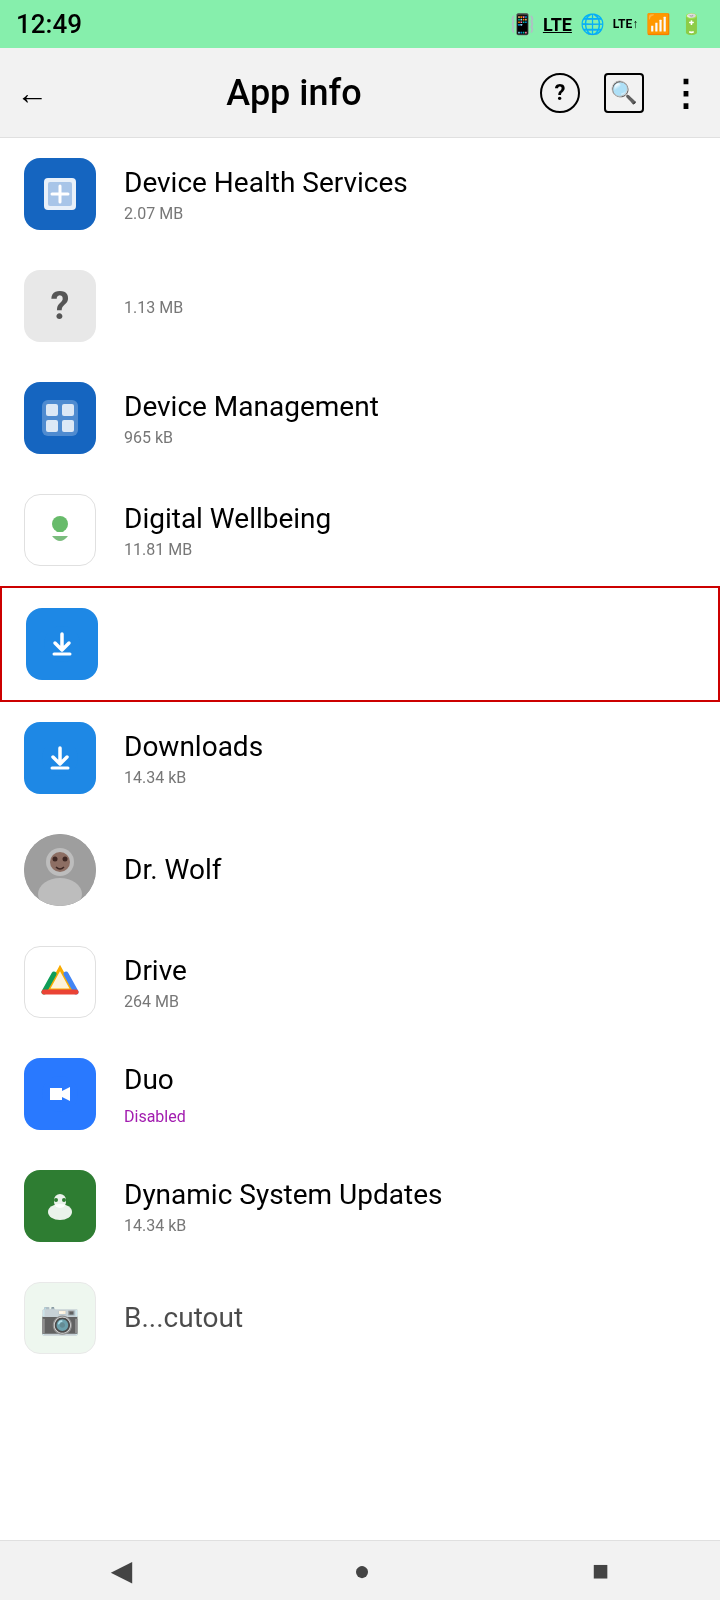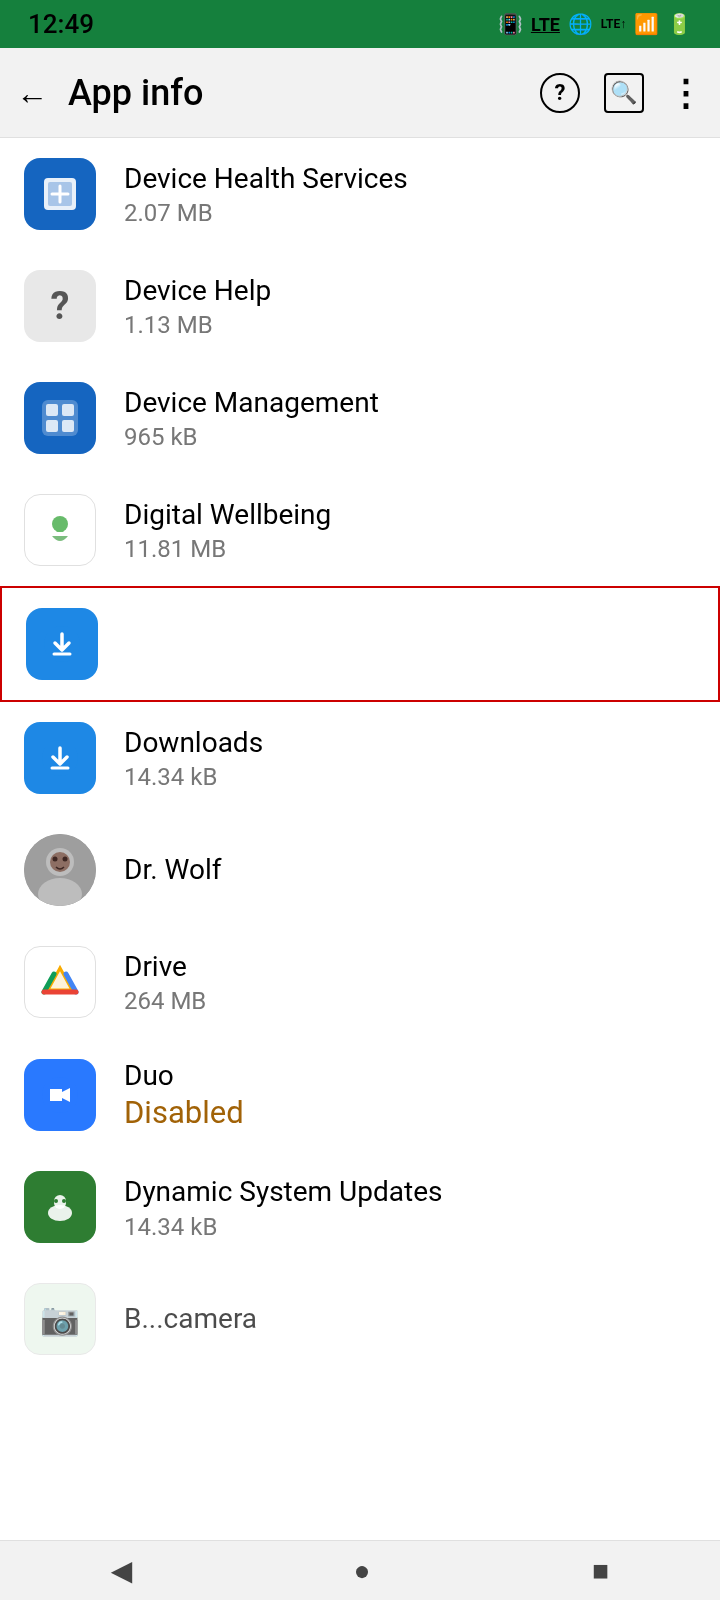--- a/index.html
+++ b/index.html
@@ -8,25 +8,25 @@
       height: 1600px;
       background: #fff;
       font-family: 'Roboto', Arial, sans-serif;
       overflow: hidden;
       position: relative;
     }
 
     
     .status-bar {
       height: 48px;
-      background: #15803d;
+      background: #86efac;
       display: flex;
       align-items: center;
       justify-content: space-between;
-      padding: 0 28px;
+      padding: 0 16px;
     }
     .status-time {
       font-size: 26px;
       font-weight: 500;
       color: #000;
     }
     .status-icons {
       display: flex;
       align-items: center;
       gap: 8px;
@@ -47,20 +47,21 @@
     .app-bar-back {
       font-size: 32px;
       cursor: pointer;
       color: #000;
     }
     .app-bar-title {
       font-size: 36px;
       font-weight: 500;
       color: #000;
       flex: 1;
+      text-align: center;
     }
     .app-bar-actions {
       display: flex;
       align-items: center;
       gap: 24px;
     }
     .app-bar-icon {
       font-size: 30px;
       color: #000;
       cursor: pointer;
@@ -98,28 +99,28 @@
     .app-info {
       flex: 1;
     }
     .app-name {
       font-size: 28px;
       color: #000000;
       font-weight: 400;
       line-height: 1.3;
     }
     .app-size {
-      font-size: 24px;
+      font-size: 16px;
       color: #777;
       margin-top: 2px;
     }
     .app-disabled {
-      font-size: 31px;
-      color: #a16207;
-      margin-top: 0px;
+      font-size: 16px;
+      color: #a21caf;
+      margin-top: 8px;
     }
 
     
     .app-list::-webkit-scrollbar {
       width: 8px;
     }
     .app-list::-webkit-scrollbar-track {
       background: #f2f2f2;
     }
     .app-list::-webkit-scrollbar-thumb {
@@ -193,21 +194,20 @@
       <div class="app-name">Device Health Services</div>
       <div class="app-size">2.07 MB</div>
     </div>
   </div>
 
   <div class="list-item">
     <div class="app-icon" style="background:#e8e8e8; color:#555;">
       <span style="font-size:38px; font-weight:bold; color:#555;">?</span>
     </div>
     <div class="app-info">
-      <div class="app-name">Device Help</div>
       <div class="app-size">1.13 MB</div>
     </div>
   </div>
 
   <div class="list-item">
     <div class="app-icon dm-icon">
       <svg width="44" height="44" viewBox="0 0 44 44" fill="none">
         <rect x="4" y="4" width="36" height="36" rx="6" fill="white" opacity="0.25"></rect>
         <rect x="8" y="8" width="12" height="12" rx="2" fill="white" opacity="0.8"></rect>
         <rect x="24" y="8" width="12" height="12" rx="2" fill="white" opacity="0.8"></rect>
@@ -320,21 +320,21 @@
       <div class="app-name">Dynamic System Updates</div>
       <div class="app-size">14.34 kB</div>
     </div>
   </div>
 
   <div class="list-item" style="opacity:0.7;">
     <div class="app-icon" style="background:#e8f5e9; border:1px solid #e0e0e0;">
       <span style="font-size:32px;">📷</span>
     </div>
     <div class="app-info">
-      <div class="app-name">B...camera</div>
+      <div class="app-name">B...cutout</div>
     </div>
   </div>
 
 </div>
 
 <div class="bottom-bar">
   <span class="bottom-nav-icon">◀</span>
   <span class="bottom-nav-icon">●</span>
   <span class="bottom-nav-icon">■</span>
 </div>

